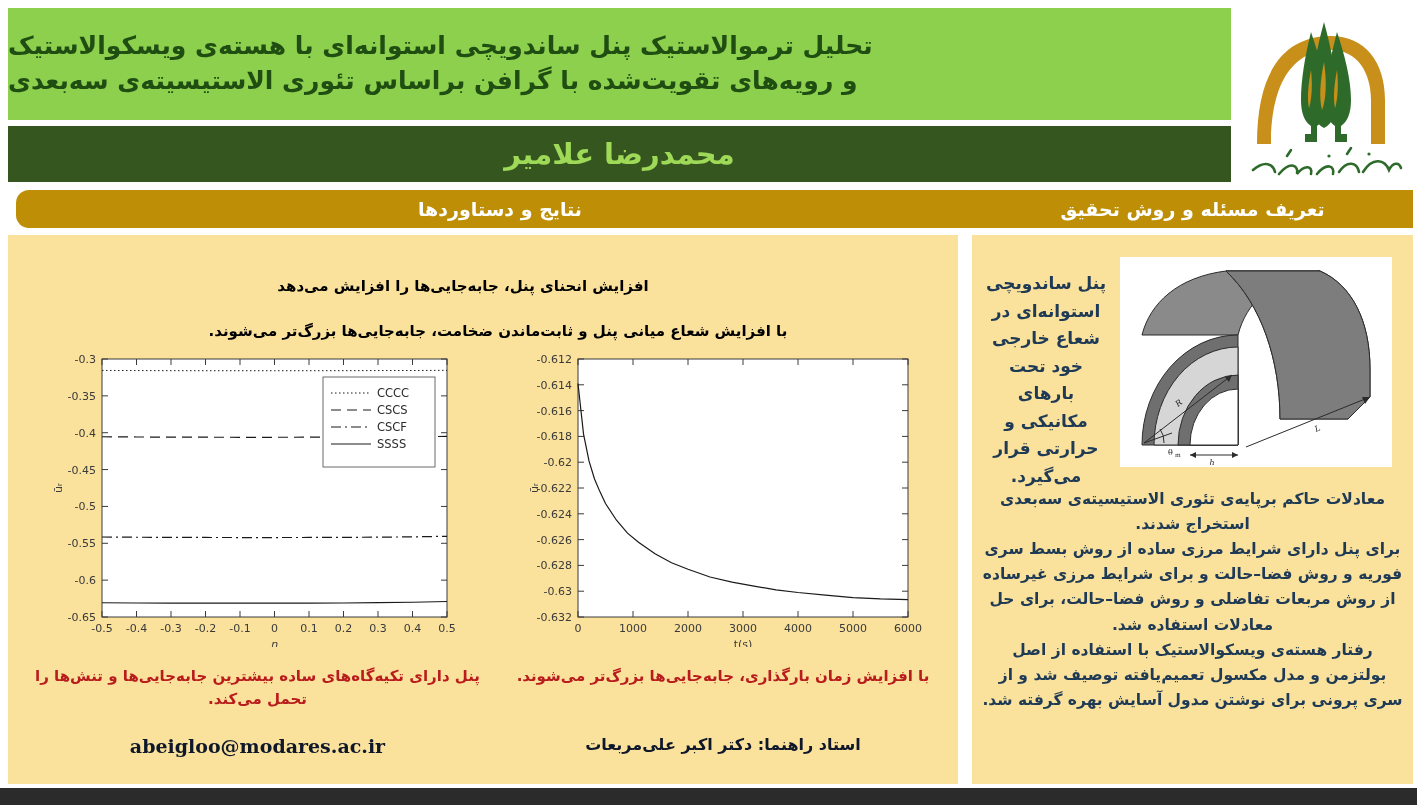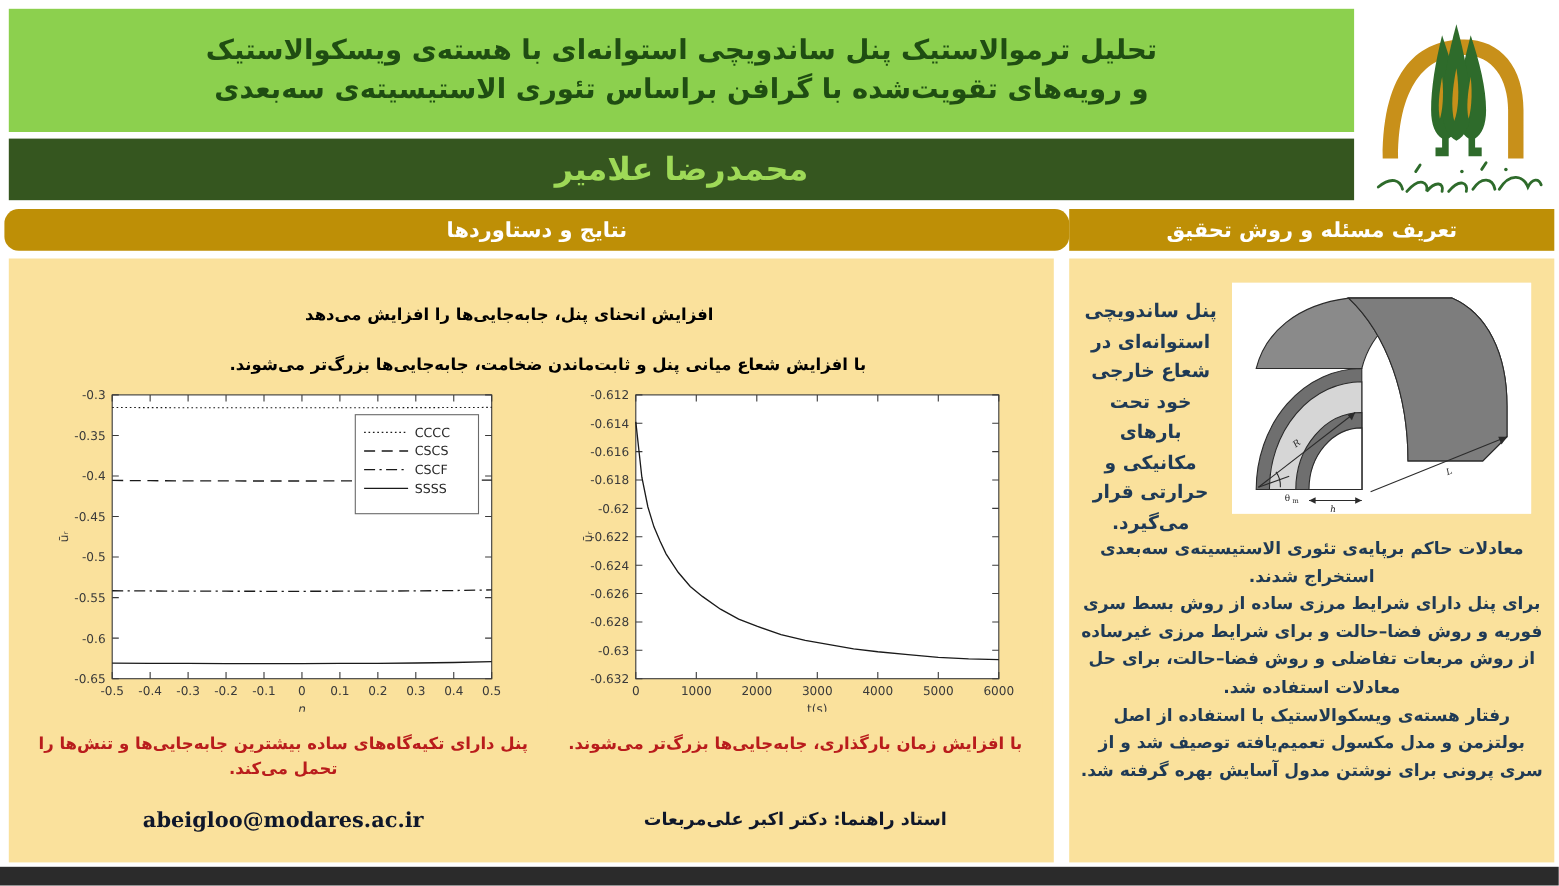--- a/index.html
+++ b/index.html
@@ -8,21 +8,21 @@
     background:#ffffff;
     font-family:"DejaVu Sans","Liberation Sans",sans-serif;
     overflow:hidden;position:relative;
   }
   .poster{position:absolute;inset:0;background:#ffffff;}
 
   
   .title-band{
     position:absolute;left:8px;top:8px;width:1223px;height:112px;
     background:#8CD04E;display:flex;flex-direction:column;
-    align-items:center;justify-content:center;gap:6px;
+    align-items:flex-end;justify-content:center;gap:6px;
     direction:rtl;
   }
   .title-line{
     color:#1f4d12;font-weight:bold;font-size:25px;letter-spacing:0px;
     white-space:nowrap;line-height:1.15;text-align:center;
     font-family:"DejaVu Sans","Liberation Sans",sans-serif;
   }
   .author-band{
     position:absolute;left:8px;top:126px;width:1223px;height:56px;
     background:#35561F;display:flex;align-items:center;justify-content:center;
@@ -36,21 +36,21 @@
     background:#ffffff;
   }
   .logo-svg{display:block;width:174px;height:180px;}
 
   
   .sec-bar{
     position:absolute;height:38px;background:#BE8F06;
     display:flex;align-items:center;justify-content:center;direction:rtl;
   }
   .sec-bar .sec-title{color:#ffffff;font-weight:bold;font-size:19px;}
-  #bar-results{left:4px;top:190px;width:968px;border-radius:13px;}
+  #bar-results{left:16px;top:190px;width:968px;border-radius:13px;}
   #bar-problem{left:972px;top:190px;width:441px;}
 
   
   .panel{position:absolute;background:#FAE19C;}
   #panel-results{left:8px;top:235px;width:950px;height:549px;}
   #panel-problem{left:972px;top:235px;width:441px;height:549px;}
 
   
   .stmt{
     position:absolute;direction:rtl;text-align:center;

